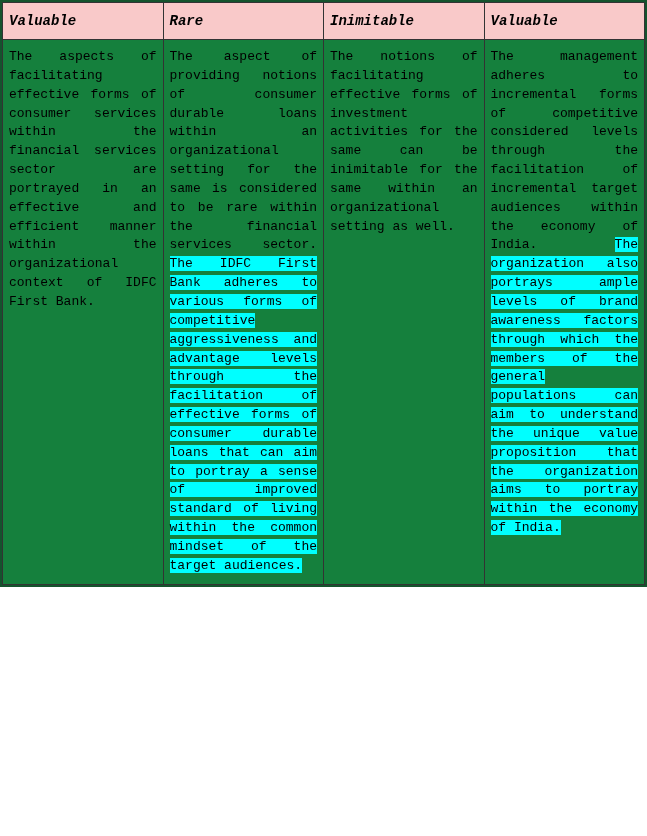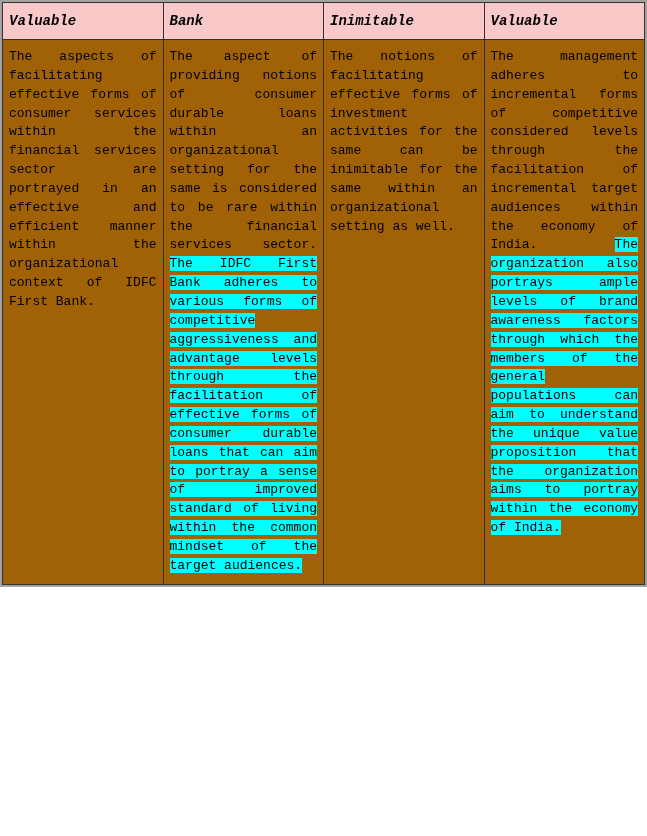--- a/index.html
+++ b/index.html
@@ -9,21 +9,21 @@
     }
 
     body {
       background: #fff;
       font-family: 'Courier New', Courier, monospace;
       font-size: 13px;
     }
 
     .table-container {
       width: 647px;
-      border: 2px solid #a3a3a3;
+      border: 2px solid #14532d;
     }
 
     table {
       width: 100%;
       border-collapse: collapse;
       table-layout: fixed;
     }
 
     th, td {
       border: 1px solid #333;
@@ -35,21 +35,21 @@
     th {
       background-color: #f9c9c9;
       font-weight: bold;
       font-style: italic;
       text-align: left;
       font-size: 14px;
       padding: 10px 6px;
     }
 
     td {
-      background-color: #a16207;
+      background-color: #15803d;
       line-height: 1.45;
     }
 
     .highlight {
       background-color: cyan;
     }
 
     col {
       width: 25%;
     }
@@ -61,21 +61,21 @@
   <table>
     <colgroup>
       <col>
       <col>
       <col>
       <col>
     </colgroup>
     <thead>
       <tr>
         <th>Valuable</th>
-        <th>Bank</th>
+        <th>Rare</th>
         <th>Inimitable</th>
         <th>Valuable</th>
       </tr>
     </thead>
     <tbody>
       <tr>
         <td>
           <span>The aspects of facilitating effective forms of consumer services within the financial services sector are portrayed in an effective and efficient manner within the organizational context of IDFC First Bank.</span>
         </td>
         <td>

